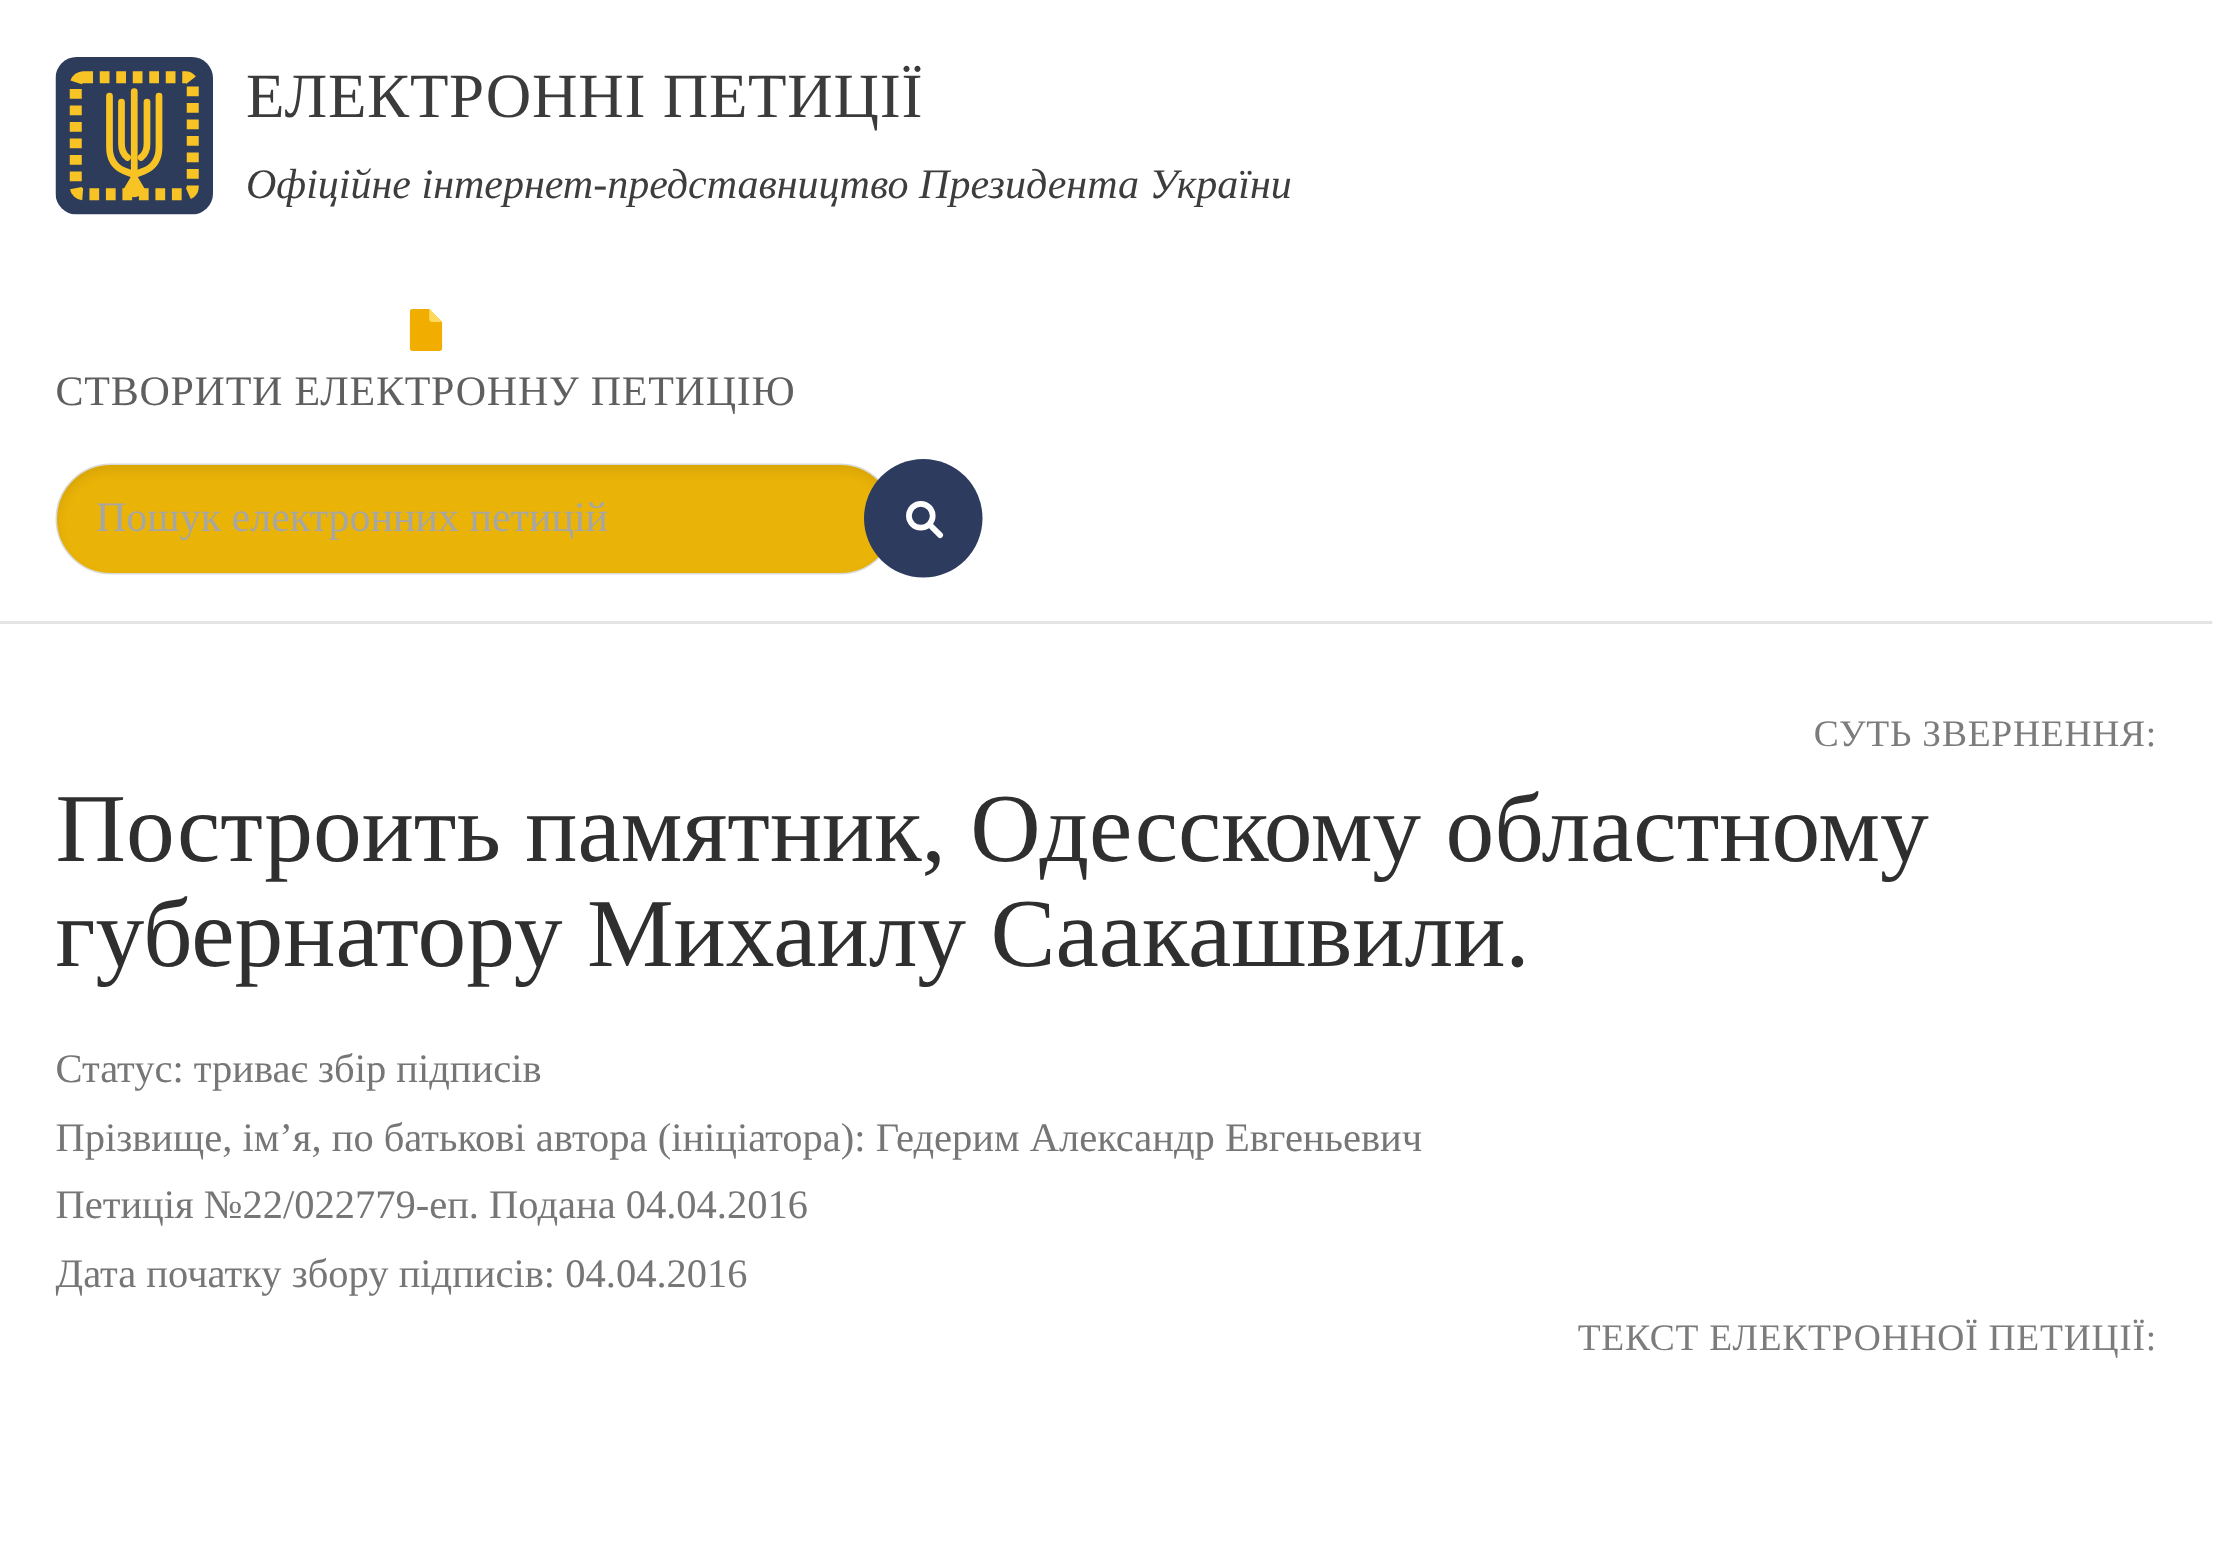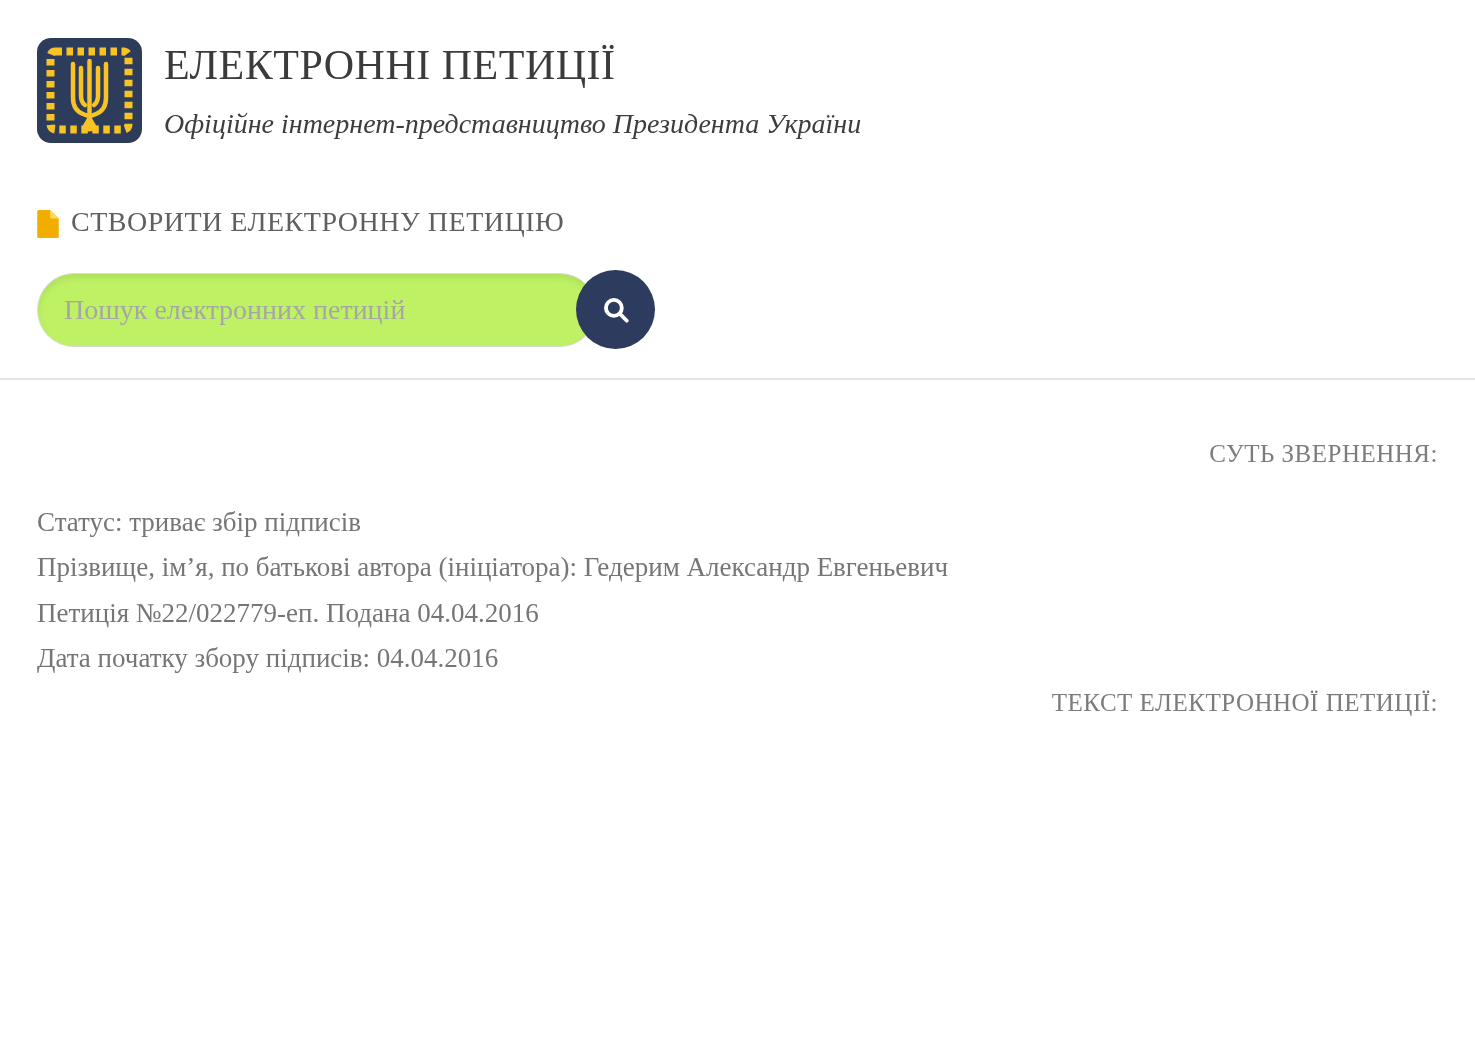--- a/index.html
+++ b/index.html
@@ -30,39 +30,40 @@
   .site-subtitle {
     font-size: 28px;
     color: #3d3d3d;
     margin-top: 20px;
     font-style: italic;
   }
 
   .create-link {
     margin-top: 63px;
     display: inline-flex;
-    align-items: flex-end;
+    align-items: center;
     gap: 12px;
     text-decoration: none;
     cursor: pointer;
+    flex-direction: column;
   }
   .create-link .doc-icon { width: 22px; height: 28px; display: block; }
   .create-link .create-label {
     font-size: 28px;
     color: #5f5f5f;
     letter-spacing: 0.5px;
   }
 
   .search-row { position: relative; margin-top: 28px; height: 80px; width: 700px; }
   .search-pill {
     position: absolute; left: 0; top: 3px;
     width: 560px; height: 74px;
     border: 1px solid #d9d9d9;
     border-radius: 40px;
-    background: #bef264;
+    background: #eab308;
     box-shadow: inset 0 4px 7px rgba(0,0,0,0.08);
     overflow: hidden;
   }
   .search-pill input {
     width: 100%; height: 100%;
     border: none; outline: none; background: transparent;
     padding: 0 60px 0 26px;
     font-family: "Liberation Serif", "DejaVu Serif", serif;
     font-size: 28px;
     color: #555555;
@@ -161,20 +162,21 @@
         </svg>
       </button>
     </div>
   </div>
   <div class="divider"></div>
 </header>
 
 <main class="pad">
   <div class="section-label">СУТЬ ЗВЕРНЕННЯ:</div>
 
+  <h1 class="petition-title">Построить памятник, Одесскому областному губернатору Михаилу Саакашвили.</h1>
 
   <div class="meta-block">
     <p class="meta-line">Статус: триває збір підписів</p>
     <p class="meta-line">Прізвище, ім’я, по батькові автора (ініціатора): Гедерим Александр Евгеньевич</p>
     <p class="meta-line">Петиція №22/022779-еп. Подана 04.04.2016</p>
     <p class="meta-line">Дата початку збору підписів: 04.04.2016</p>
   </div>
 
   <div class="section-label text-label">ТЕКСТ ЕЛЕКТРОННОЇ ПЕТИЦІЇ:</div>
 

